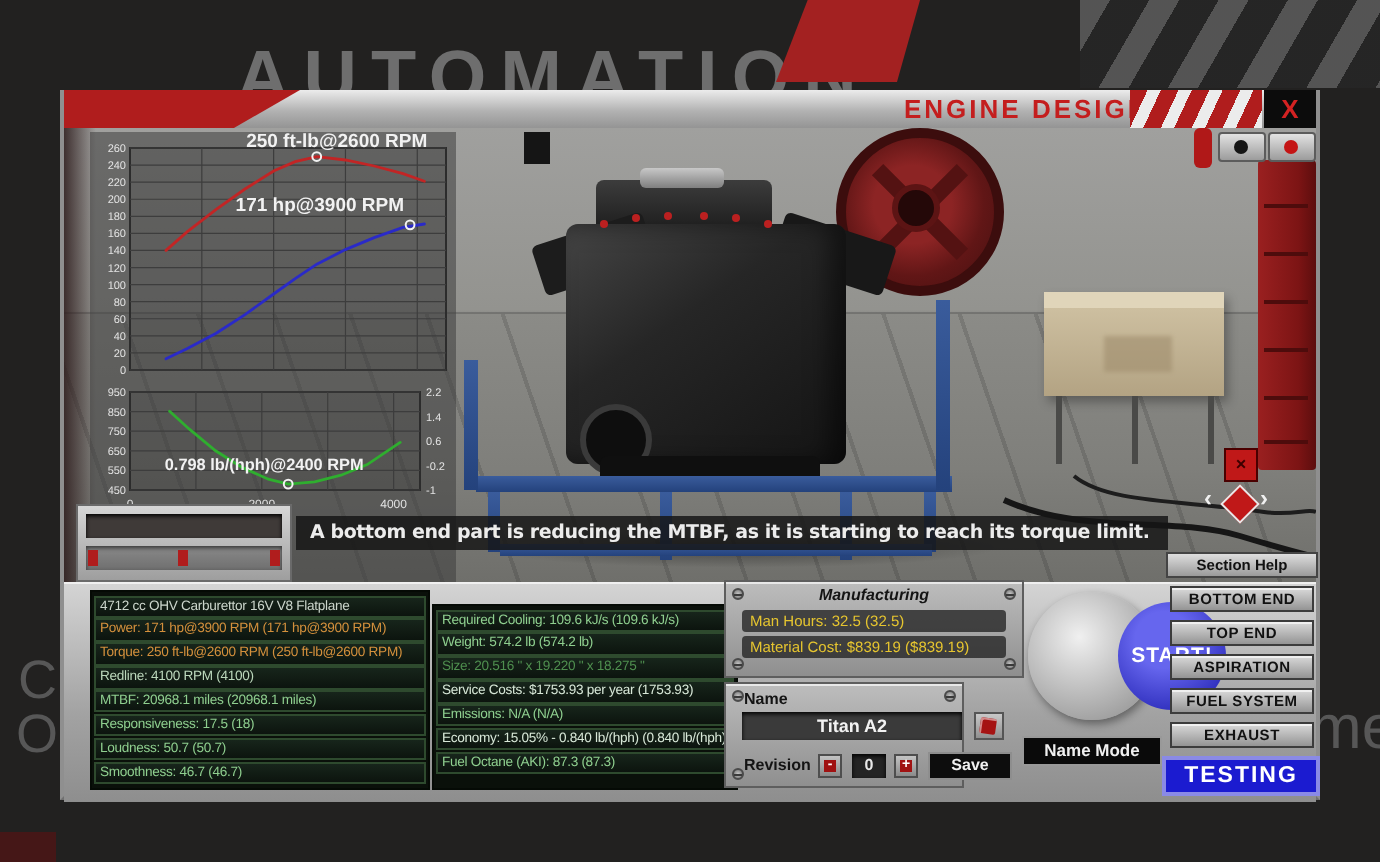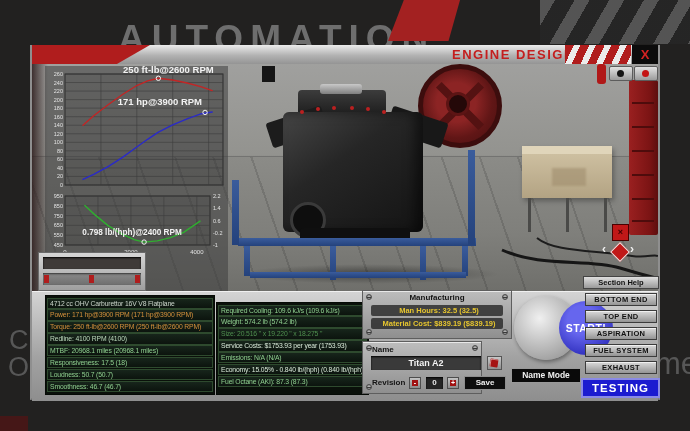--- a/index.html
+++ b/index.html
@@ -98,23 +98,23 @@
   #stats-left{left:13px;top:3px;width:170px;height:100px;}
   #stats-mid{left:184px;top:10px;width:153px;height:93px;}
   .stat-row{height:11.3px;margin:0.6px 0;border:1px solid #2e4a2e;box-sizing:border-box;
        background:linear-gradient(#17251b,#0c140e);font-size:6.8px;line-height:9.5px;
        padding-left:2px;white-space:nowrap;overflow:hidden;letter-spacing:-0.15px;}
   .plate{background:linear-gradient(#bdbdbd,#8f8f8f);border:1px solid #5e5e5e;
        box-shadow:inset 0 1px 0 #e8e8e8;box-sizing:border-box;}
   #mfg-plate{left:330px;top:-2px;width:150px;height:49px;}
   .screw{position:absolute;width:6px;height:6px;border-radius:50%;background:radial-gradient(#c8c8c8,#6e6e6e);border:1px solid #4a4a4a;box-sizing:border-box;}
   .screw::after{content:"";position:absolute;left:0px;top:1.5px;width:4px;height:1px;background:#3a3a3a;}
-  #mfg-title{text-align:center;font-size:8px;font-weight:bold;color:#141414;margin-top:2px;}
+  #mfg-title{text-align:center;font-size:8px;font-weight:bold;color:#141414;margin-top:2px;font-style:italic;}
   .mfg-row{position:relative;margin:2.5px 8px 0 8px;height:11px;background:rgba(35,35,35,.78);border-radius:2px;
-       color:#e6c52f;font-size:7.5px;font-weight:bold;line-height:11px;padding-left:4px;white-space:nowrap;text-align:center;}
+       color:#e6c52f;font-size:7.5px;font-weight:normal;line-height:11px;padding-left:4px;white-space:nowrap;}
   #name-plate{left:330px;top:49px;width:120px;height:53px;}
   #name-label{left:9px;top:3px;font-size:8px;font-weight:bold;color:#141414;}
   #name-input{left:8px;top:14px;width:110px;height:14px;background:#3a3a3a;box-shadow:inset 0 1px 2px #000;
        color:#f2f2f2;font-size:9px;font-weight:bold;text-align:center;line-height:14px;cursor:text;}
   #dice-btn{left:124px;top:14px;width:15px;height:14px;background:linear-gradient(#c8c8c8,#909090);border:1px solid #555;box-sizing:border-box;cursor:pointer;}
   #dice-glyph{position:absolute;left:2px;top:2px;width:8px;height:8px;background:#a51313;transform:rotate(8deg);border-radius:1px;box-shadow:inset 1px 1px 0 rgba(255,255,255,.5);}
   #rev-label{left:9px;top:36px;font-size:8px;font-weight:bold;color:#141414;}
   .rev-btn{position:absolute;top:35px;width:12px;height:12px;background:linear-gradient(#c4c4c4,#8a8a8a);
        border:1px solid #4e4e4e;box-sizing:border-box;cursor:pointer;}
   .rev-btn i{position:absolute;left:2px;top:2px;width:6px;height:6px;background:#a01212;font-style:normal;
@@ -301,20 +301,21 @@
               <text x="168" y="59" font-size="5.5" fill="#e2e2e2">-1</text>
               <text x="20" y="66" text-anchor="middle" font-size="6" fill="#e2e2e2">0</text>
               <text x="85.9090909090909" y="66" text-anchor="middle" font-size="6" fill="#e2e2e2">2000</text>
               <text x="151.8181818181818" y="66" text-anchor="middle" font-size="6" fill="#e2e2e2">4000</text>
               <polyline points="39.8,17.6 49.7,26.6 62.8,37.4 76.0,45.7 89.2,51.6 99.1,54.1 112.3,52.9 125.5,49.6 138.6,44.3 155.1,33.2" fill="none" stroke="#2fae2f" stroke-width="1.4" stroke-linecap="round"></polyline>
               <circle cx="99.09090909090908" cy="54.059999999999995" r="2.2" fill="none" stroke="#f2f2f2" stroke-width="1"></circle>
               <text x="87.09090909090908" y="47.059999999999995" text-anchor="middle" font-size="8.2" font-weight="bold" fill="#f2f2f2">0.798 lb/(hph)@2400 RPM</text>
             </svg></div>
       </div>
 
+      <div class="abs" id="msg-bar">A bottom end part is reducing the MTBF, as it is starting to reach its torque limit.</div>
 
       <div class="abs" id="slider-panel">
         <div class="abs" id="slider-display"></div>
         <div class="abs" id="slider-track">
           <div class="slider-mark" style="left:1px"></div>
           <div class="slider-mark" style="left:46px"></div>
           <div class="slider-mark" style="left:92px"></div>
         </div>
       </div>
     </div>

